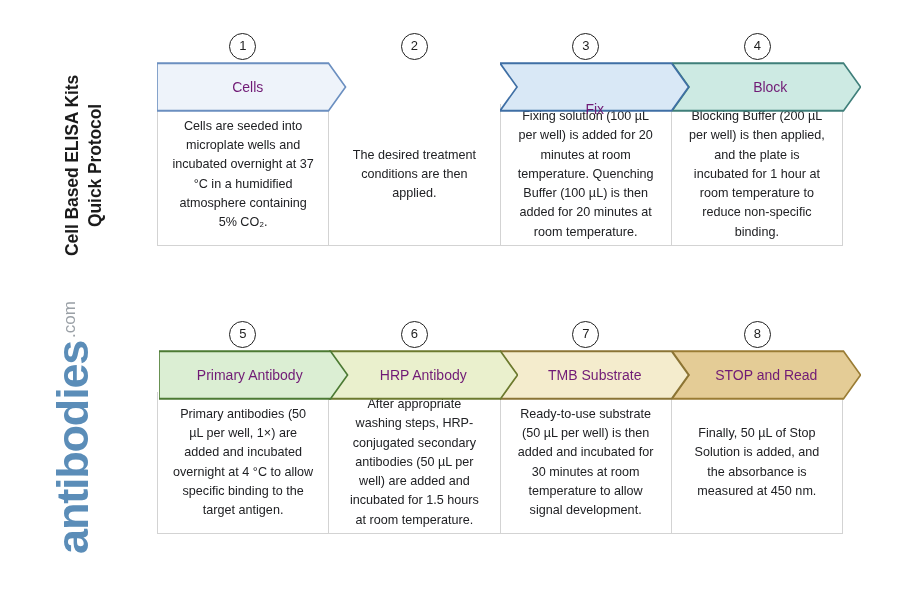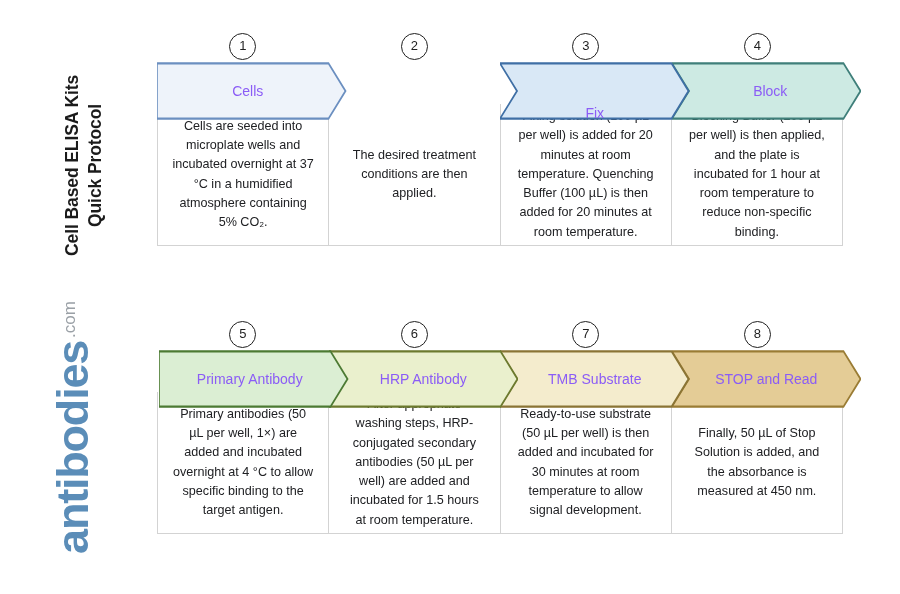--- a/index.html
+++ b/index.html
@@ -94,27 +94,27 @@
     color: #1f1f1f;
   }
 
   .chevron-strip {
     position: relative;
     height: 42px;
   }
   .chevron {
     position: absolute;
     top: 0;
-    height: 58px;
+    height: 50px;
     box-sizing: border-box;
     display: flex;
     align-items: center;
     justify-content: center;
     font-size: 14px;
-    color: #8b5cf6;
+    color: #701a75;
     text-align: center;
   }
   .chevron > span { position: relative; z-index: 2; }
   .chev-bg {
     position: absolute;
     inset: 0;
     z-index: 1;
   }
   .chev-bg svg { display: block; width: 100%; height: 100%; }
 

